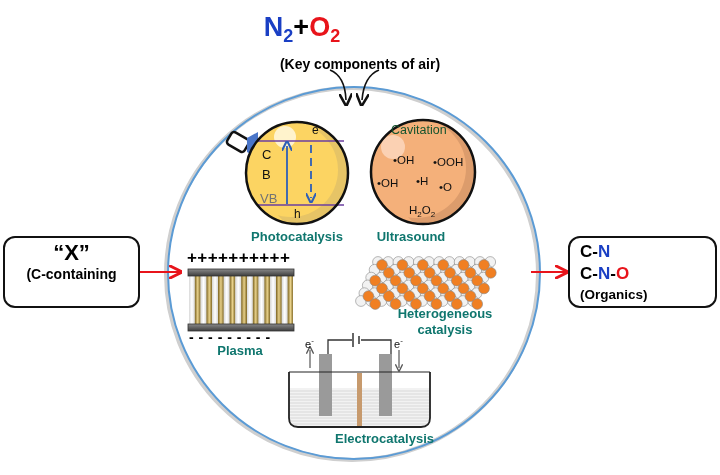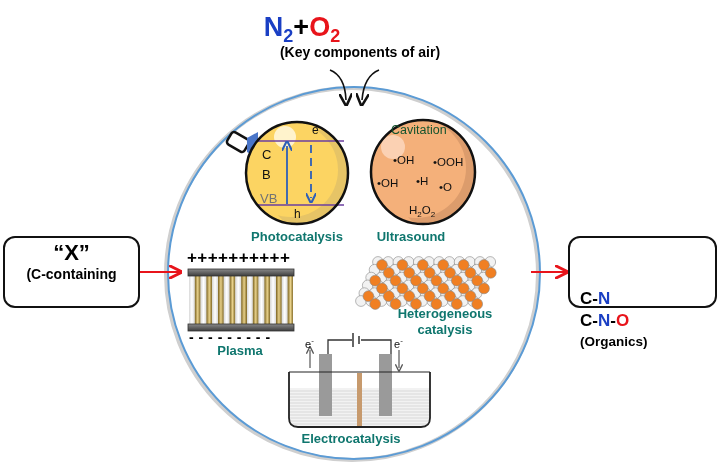--- a/index.html
+++ b/index.html
@@ -1,21 +1,21 @@
 <!DOCTYPE html>
 <html><head>
 <meta charset="utf-8">
 <style>
   html, body { margin:0; padding:0; background:#ffffff; }
   body { width:720px; height:475px; position:relative; overflow:hidden; font-family:"Liberation Sans", sans-serif; }
   #stage { position:absolute; left:0; top:0; width:720px; height:475px; }
   .abs { position:absolute; }
   .title { left:0; width:604px; top:12px; text-align:center; font-size:27px; font-weight:bold; line-height:30px; }
   .title sub { font-size:18px; vertical-align:-6px; line-height:0; }
-  .subtitle { left:0; width:720px; top:44px; text-align:center; font-size:14px; font-weight:bold; }
+  .subtitle { left:0; width:720px; top:56px; text-align:center; font-size:14px; font-weight:bold; }
   .box { border:2.5px solid #111; border-radius:12px; background:#fff; box-sizing:border-box; text-align:center; }
   .lbl { font-size:13px; font-weight:bold; color:#0f766e; text-align:center; }
   .blue { color:#1a3fc4; }
   .red { color:#e8141b; }
 </style>
 </head>
 <body>
 
 <div id="stage">
 
@@ -273,21 +273,21 @@
       <line x1="399" y1="350" x2="399" y2="368" stroke="#555" stroke-width="1.2" marker-end="url(#grayHead)"></line>
     </g>
   </svg>
 
   <div class="abs box" style="left:3px;top:236px;width:137px;height:72px;padding-top:3px;">
     <div style="font-size:22px;font-weight:bold;line-height:24px;">“X”</div>
     <div style="font-size:14px;font-weight:bold;line-height:19px;">(C-containing</div>
   </div>
 
   <div class="abs box" style="left:568px;top:236px;width:149px;height:72px;text-align:left;padding-left:10px;padding-top:3px;">
-    <div style="font-size:17px;font-weight:bold;line-height:22px;margin-top:47px;">
+    <div style="font-size:17px;font-weight:bold;line-height:22px;">
       <span>C-</span><span class="blue">N</span>
     </div>
     <div style="font-size:17px;font-weight:bold;line-height:22px;">
       <span>C-</span><span class="blue">N</span><span>-</span><span class="red">O</span>
     </div>
     <div style="font-size:13.5px;font-weight:bold;line-height:19px;">(Organics)</div>
   </div>
 
   <div class="abs" style="left:312px;top:123px;font-size:12px;color:#111;">e</div>
   <div class="abs" style="left:262px;top:147px;font-size:13px;color:#111;">C</div>
@@ -315,15 +315,15 @@
     <div>Heterogeneous</div>
     <div>catalysis</div>
   </div>
 
   <div class="abs" style="left:305px;top:336px;font-size:11px;color:#111;">
     <span>e</span><sup style="font-size:8px;">-</sup>
   </div>
   <div class="abs" style="left:394px;top:336px;font-size:11px;color:#111;">
     <span>e</span><sup style="font-size:8px;">-</sup>
   </div>
-  <div class="abs lbl" style="left:286px;top:431px;width:130px;">Electrocatalysis</div>
+  <div class="abs lbl" style="left:304px;top:431px;width:130px;text-align:right;">Electrocatalysis</div>
 
 </div>
 
 </body></html>

